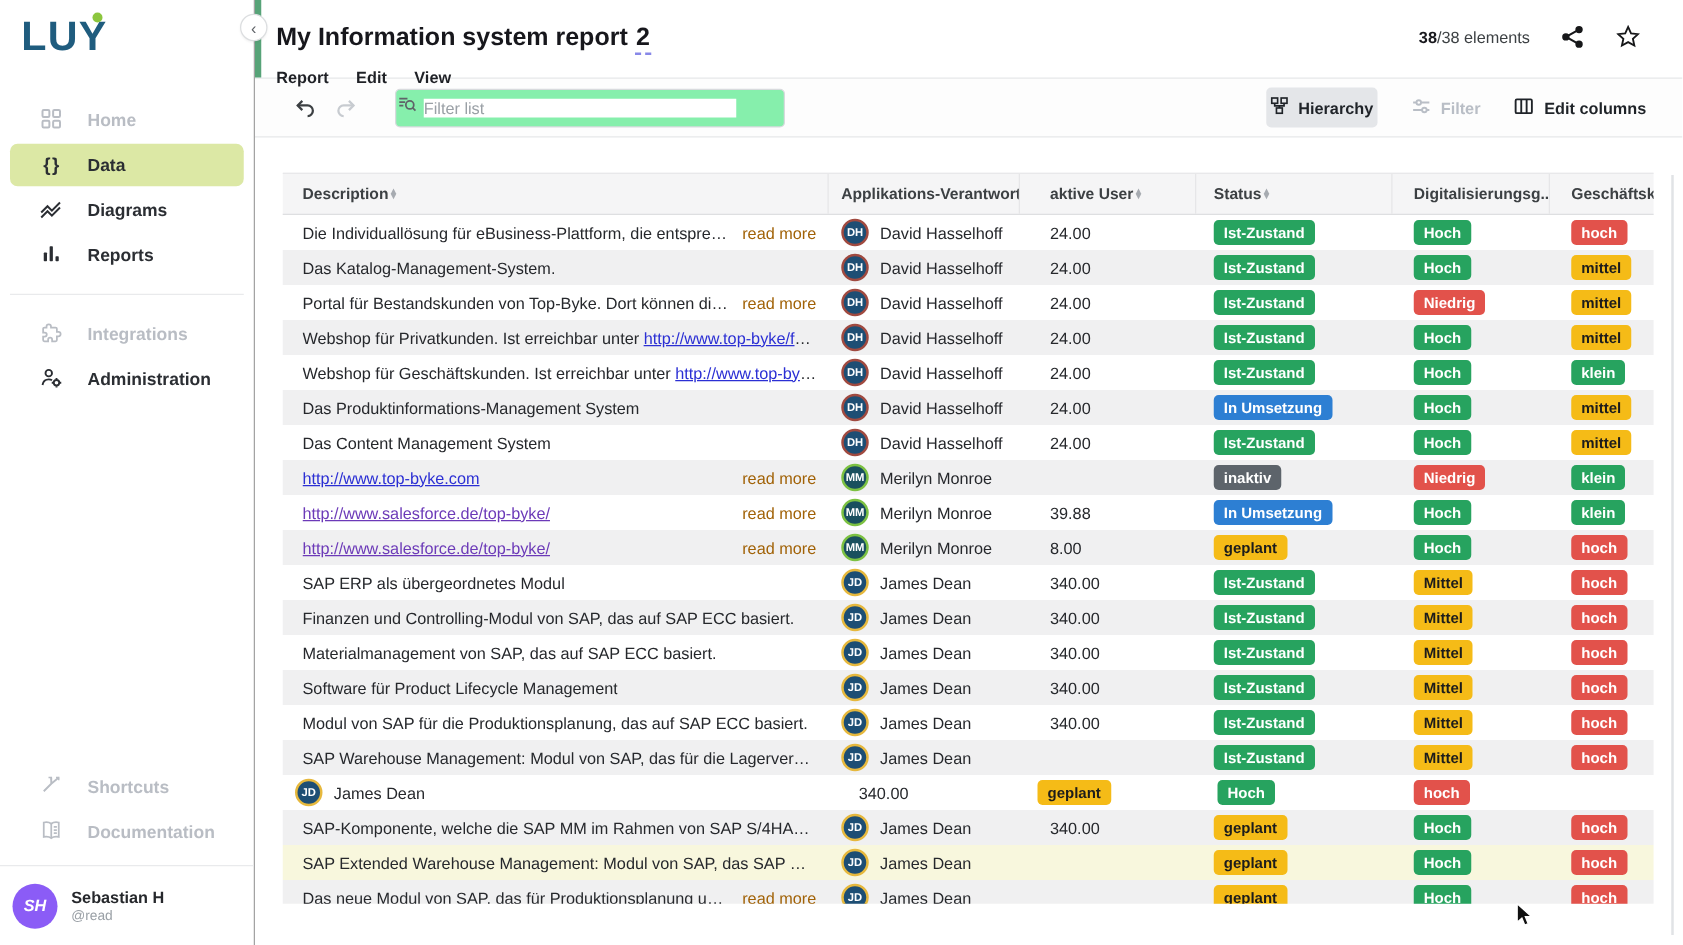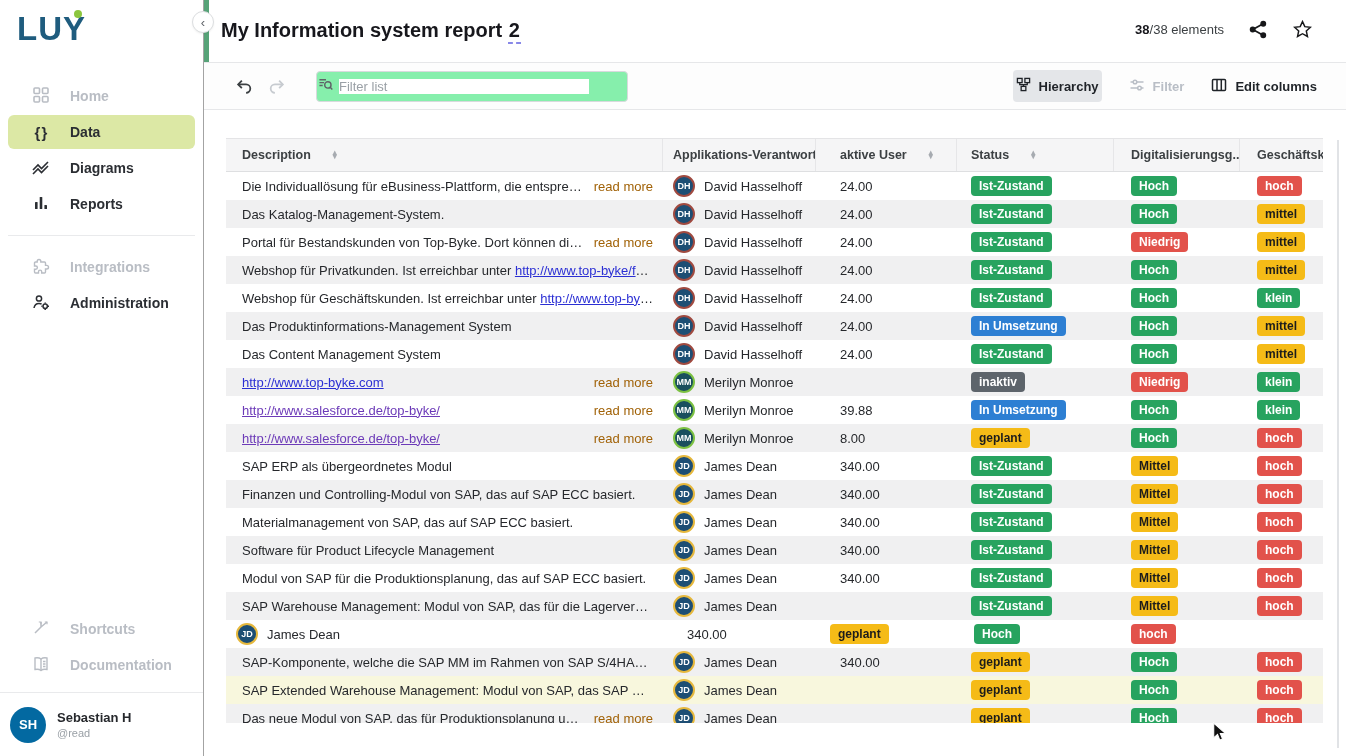--- a/index.html
+++ b/index.html
@@ -18,22 +18,22 @@
   .nav-item { display:flex; align-items:center; gap:20px; height:34px;
     padding-left:24px; margin:2px 8px; border-radius:6px; font-size:14px;
     font-weight:700; color:#2b2e33; cursor:pointer; }
   .nav-item svg { flex:none; }
   .nav-item.active { background:#dce8a5; }
   .nav-item.disabled { color:#b9bdc4; font-weight:700; }
   .nav-divider { height:1px; background:#e9eaec; margin:14px 8px; }
   .side-bottom { position:absolute; left:0; bottom:72px; width:100%; }
   .side-user { position:absolute; left:0; bottom:0; width:100%; height:64px;
     border-top:1px solid #e9eaec; display:flex; align-items:center; padding-left:10px; gap:11px; cursor:pointer; }
-  .user-avatar { width:36px; height:36px; border-radius:50%; background:#0369a1;
-    color:#fff; font-size:13px; font-weight:700; display:flex; align-items:center; justify-content:center; }
+  .user-avatar { width:36px; height:36px; border-radius:50%; background:#8b5cf6;
+    color:#fff; font-size:13px; font-weight:700; display:flex; align-items:center; justify-content:center;font-style:italic; }
   .user-name { font-size:13px; font-weight:700; color:#26282c; }
   .user-handle { font-size:11px; color:#9aa0a6; margin-top:2px; }
 
   .collapse-btn { position:absolute; left:192px; top:11px; width:22px; height:22px;
     border-radius:50%; background:#fff; border:1px solid #dcdee0; z-index:6;
     display:flex; align-items:center; justify-content:center; font-size:13px;
     color:#5f6368; cursor:pointer; box-shadow:0 1px 2px rgba(0,0,0,.06); }
 
   
   .main { position:absolute; left:204px; top:0; width:1142px; height:756px; }
@@ -61,21 +61,21 @@
   .tb-btn { display:flex; align-items:center; gap:8px; font-size:13px; font-weight:700;
     color:#1f2328; cursor:pointer; }
   .tb-btn.boxed { background:#e4e6e9; border-radius:4px; padding:7px 3px; }
   .tb-btn.disabled { color:#b9bec6; }
 
   
   .table-wrap { margin:28px 0 0 22px; width:1097px; max-height:585px; overflow:hidden; }
   .thead, .row { display:grid; grid-template-columns:437px 153px 141px 157px 126px 1fr; }
   .thead { height:34px; background:#f5f5f6; border-top:1px solid #e4e4e6;
     border-bottom:1px solid #dedfe1; align-items:center; }
-  .th { display:flex; align-items:center; gap:22px; font-size:12.5px; font-weight:700;
+  .th { display:flex; align-items:center; gap:2px; font-size:12.5px; font-weight:700;
     color:#3c4043; height:100%; border-right:1px solid #e6e6e8; overflow:hidden; white-space:nowrap; }
   .th:last-child { border-right:none; }
   .sorter { display:inline-flex; flex-direction:column; line-height:.55; font-size:8px;
     color:#a7abb1; cursor:pointer; }
   .c1 { padding-left:16px; } .c2 { padding-left:10px; } .c3 { padding-left:24px; }
   .c4 { padding-left:14px; } .c5 { padding-left:17px; } .c6 { padding-left:17px; }
 
   .row { height:28px; align-items:center; font-size:13px; color:#26282c; cursor:pointer; }
   .row.alt { background:#f0f0f1; }
   .row.highlight { background:#f8f7dd; }
@@ -172,20 +172,25 @@
     </div>
   </div>
 </div>
 
 <div class="collapse-btn">‹</div>
 
 <div class="main">
   <div class="page-header">
     <div class="accent"></div>
     <div class="page-title"><span>My Information system report</span> <span class="title-suffix">2</span></div>
+    <div class="menu-row">
+      <span class="menu-item">Report</span>
+      <span class="menu-item">Edit</span>
+      <span class="menu-item">View</span>
+    </div>
     <div class="header-meta">
       <span class="elements"><b>38</b><span>/38 elements</span></span>
       <span class="icon-btn">
           <svg width="19" height="19" viewBox="0 0 18 18" fill="none" stroke="#17181a" stroke-width="1.6">
             <circle cx="13.5" cy="3.5" r="2" fill="#17181a"></circle>
             <circle cx="13.5" cy="14.5" r="2" fill="#17181a"></circle>
             <circle cx="3.5" cy="9" r="2" fill="#17181a"></circle>
             <path d="M5.3 8.1l6.4-3.7M5.3 9.9l6.4 3.7"></path>
           </svg>
         </span>

